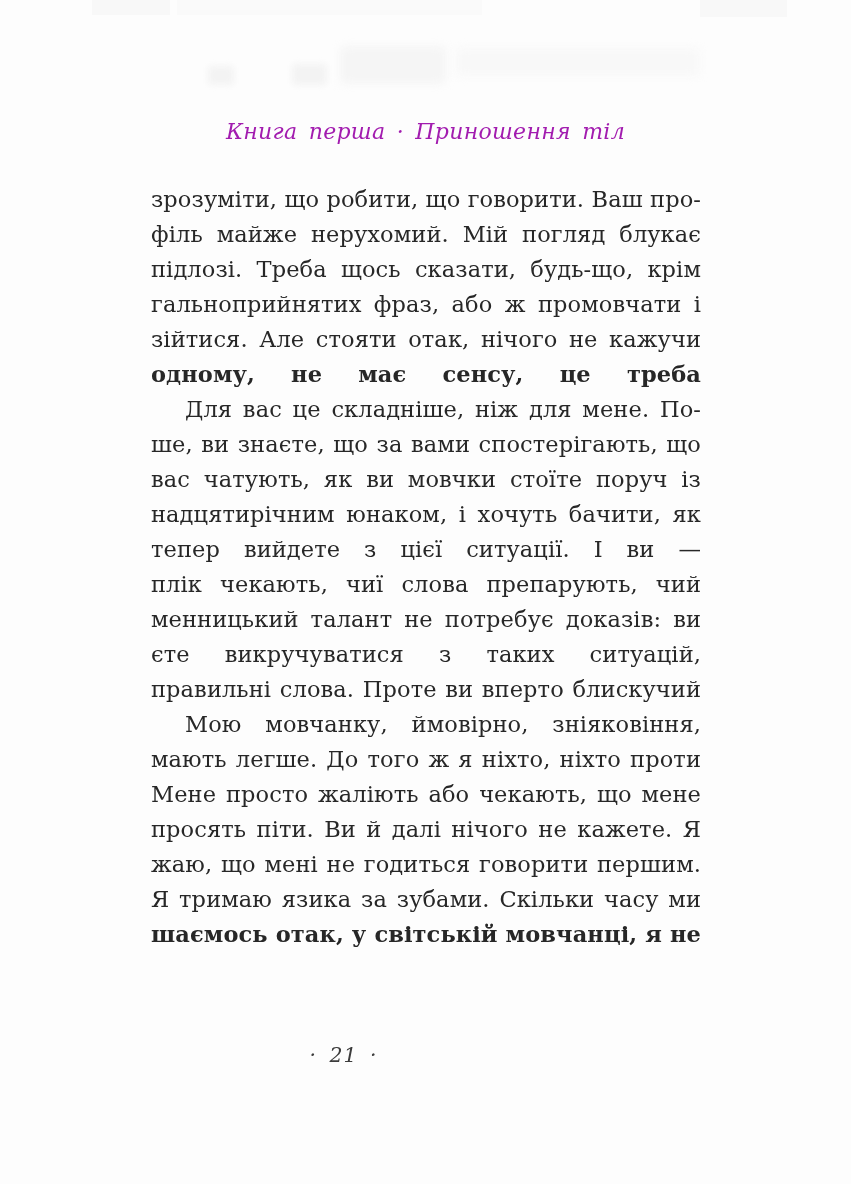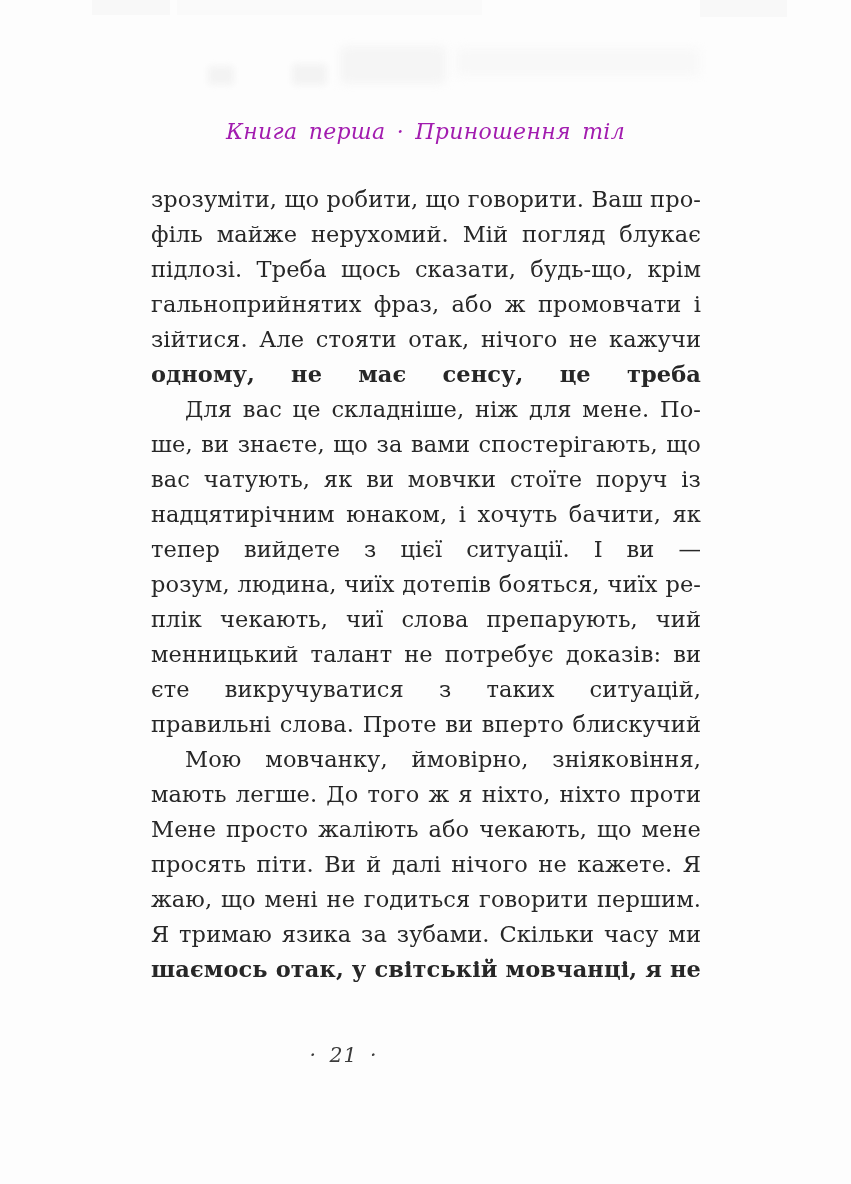--- a/index.html
+++ b/index.html
@@ -103,21 +103,20 @@
       <div class="text-line">філь майже нерухомий. Мій погляд блукає по</div>
       <div class="text-line">підлозі. Треба щось сказати, будь-що, крім за-</div>
       <div class="text-line">гальноприйнятих фраз, або ж промовчати і ро-</div>
       <div class="text-line">зійтися. Але стояти отак, нічого не кажучи один</div>
       <div class="text-line para-end">одному, не має сенсу, це треба припинити.</div>
       <div class="text-line indent">Для вас це складніше, ніж для мене. По-пер-</div>
       <div class="text-line">ше, ви знаєте, що за вами спостерігають, що на</div>
       <div class="text-line">вас чатують, як ви мовчки стоїте поруч із шіст-</div>
       <div class="text-line">надцятирічним юнаком, і хочуть бачити, як ви</div>
       <div class="text-line">тепер вийдете з цієї ситуації. І ви — блискучий</div>
-      <div class="text-line">розум, людина, чиїх дотепів бояться, чиїх ре-</div>
       <div class="text-line">плік чекають, чиї слова препарують, чий пись-</div>
       <div class="text-line">менницький талант не потребує доказів: ви ма-</div>
       <div class="text-line">єте викручуватися з таких ситуацій, знаходити</div>
       <div class="text-line">правильні слова. Проте ви вперто блискучий</div>
       <div class="text-line indent">Мою мовчанку, ймовірно, зніяковіння, сприй-</div>
       <div class="text-line">мають легше. До того ж я ніхто, ніхто проти вас.</div>
       <div class="text-line">Мене просто жаліють або чекають, що мене по-</div>
       <div class="text-line">просять піти. Ви й далі нічого не кажете. Я вва-</div>
       <div class="text-line">жаю, що мені не годиться говорити першим.</div>
       <div class="text-line">Я тримаю язика за зубами. Скільки часу ми ли-</div>

